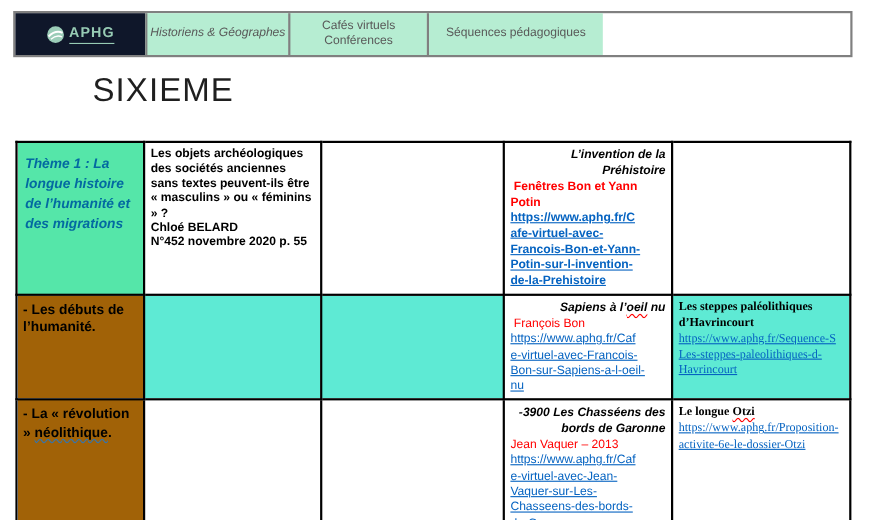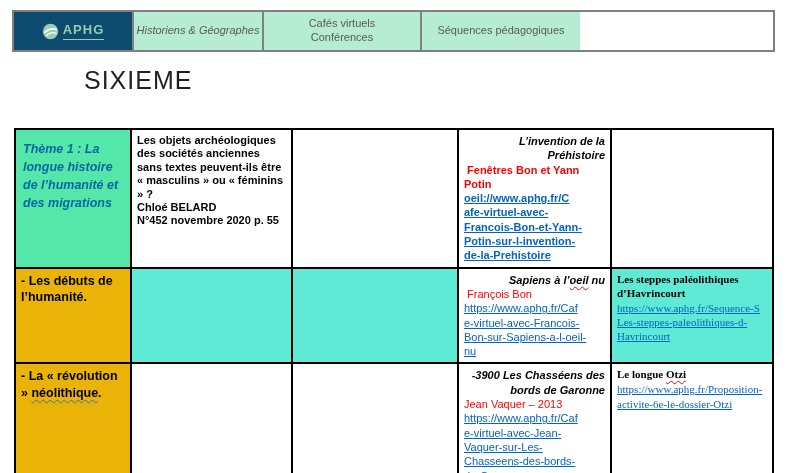--- a/index.html
+++ b/index.html
@@ -23,35 +23,35 @@
   .nav-cell {
     display: flex; flex-direction: column;
     align-items: center; justify-content: center;
     font-size: 11px; color: #595959;
     text-align: center; line-height: 1.25;
     background: #B6EDD2;
     border-left: 2px solid #808080;
     cursor: pointer;
   }
   .nav-cell.first { border-left: none; }
-  .logo-cell { width: 118px; background: #0c4a6e; flex-direction: row; gap: 4px; }
+  .logo-cell { width: 118px; background: #0f172a; flex-direction: row; gap: 4px; }
   .tab-2 { width: 130px; font-style: italic; }
   .tab-3 { width: 164px; }
-  .tab-4 { width: 158px; }
+  .tab-4 { width: 126px; }
   .tab-5 { width: 160px; }
   .logo-text {
     color: #97CBB4; font-weight: bold; letter-spacing: 1px;
     font-size: 13px; border-bottom: 1.5px solid #97CBB4;
   }
   .multiline { white-space: pre-line; }
 
   
   .page-title {
     position: absolute; left: 84px; top: 66px;
-    font-size: 25px; color: #1f1f1f; letter-spacing: 1px;
+    font-size: 30px; color: #1f1f1f; letter-spacing: 1px;
     font-weight: 400;
   }
 
   
   .main-table {
     position: absolute; left: 14px; top: 128px;
     border-collapse: collapse; table-layout: fixed;
     width: 758px;
   }
   .main-table td {
@@ -64,21 +64,21 @@
   .col1 { width: 116px; }
   .col2 { width: 161px; }
   .col3 { width: 166px; }
   .col4 { width: 153px; }
   .col5 { width: 162px; }
   .row1 { height: 130px; }
   .row2 { height: 84px; }
   .row3 { height: 117px; }
 
   .bg-theme { background: #55E6A9; }
-  .bg-pale  { background: #eab308; }
+  .bg-pale  { background: #a16207; }
   .bg-gray  { background: #5eead4; }
 
   .theme-label {
     font-weight: bold; font-style: italic;
     font-size: 12.5px; line-height: 1.45; color: #0369a1;
     padding-top: 6px; padding-left: 2px;
   }
   .row-label {
     font-weight: bold; font-size: 12.5px; line-height: 1.3; color: #000;
   }
@@ -153,21 +153,21 @@
         </td>
         <td>
           <div class="article-q">Les objets archéologiques des sociétés anciennes sans textes peuvent-ils être « masculins » ou « féminins » ?</div>
           <div class="article-author">Chloé BELARD</div>
           <div class="article-ref">N°452 novembre 2020 p. 55</div>
         </td>
         <td></td>
         <td>
           <div class="cafe-title">L’invention de la Préhistoire</div>
           <div class="author-red bold"> Fenêtres Bon et Yann Potin</div>
-          <a class="link bold multiline">oeil://www.aphg.fr/C
+          <a class="link bold multiline">https://www.aphg.fr/C
 afe-virtuel-avec-
 Francois-Bon-et-Yann-
 Potin-sur-l-invention-
 de-la-Prehistoire</a>
         </td>
         <td></td>
       </tr>
 
       <tr class="row2">
         <td class="bg-pale">

